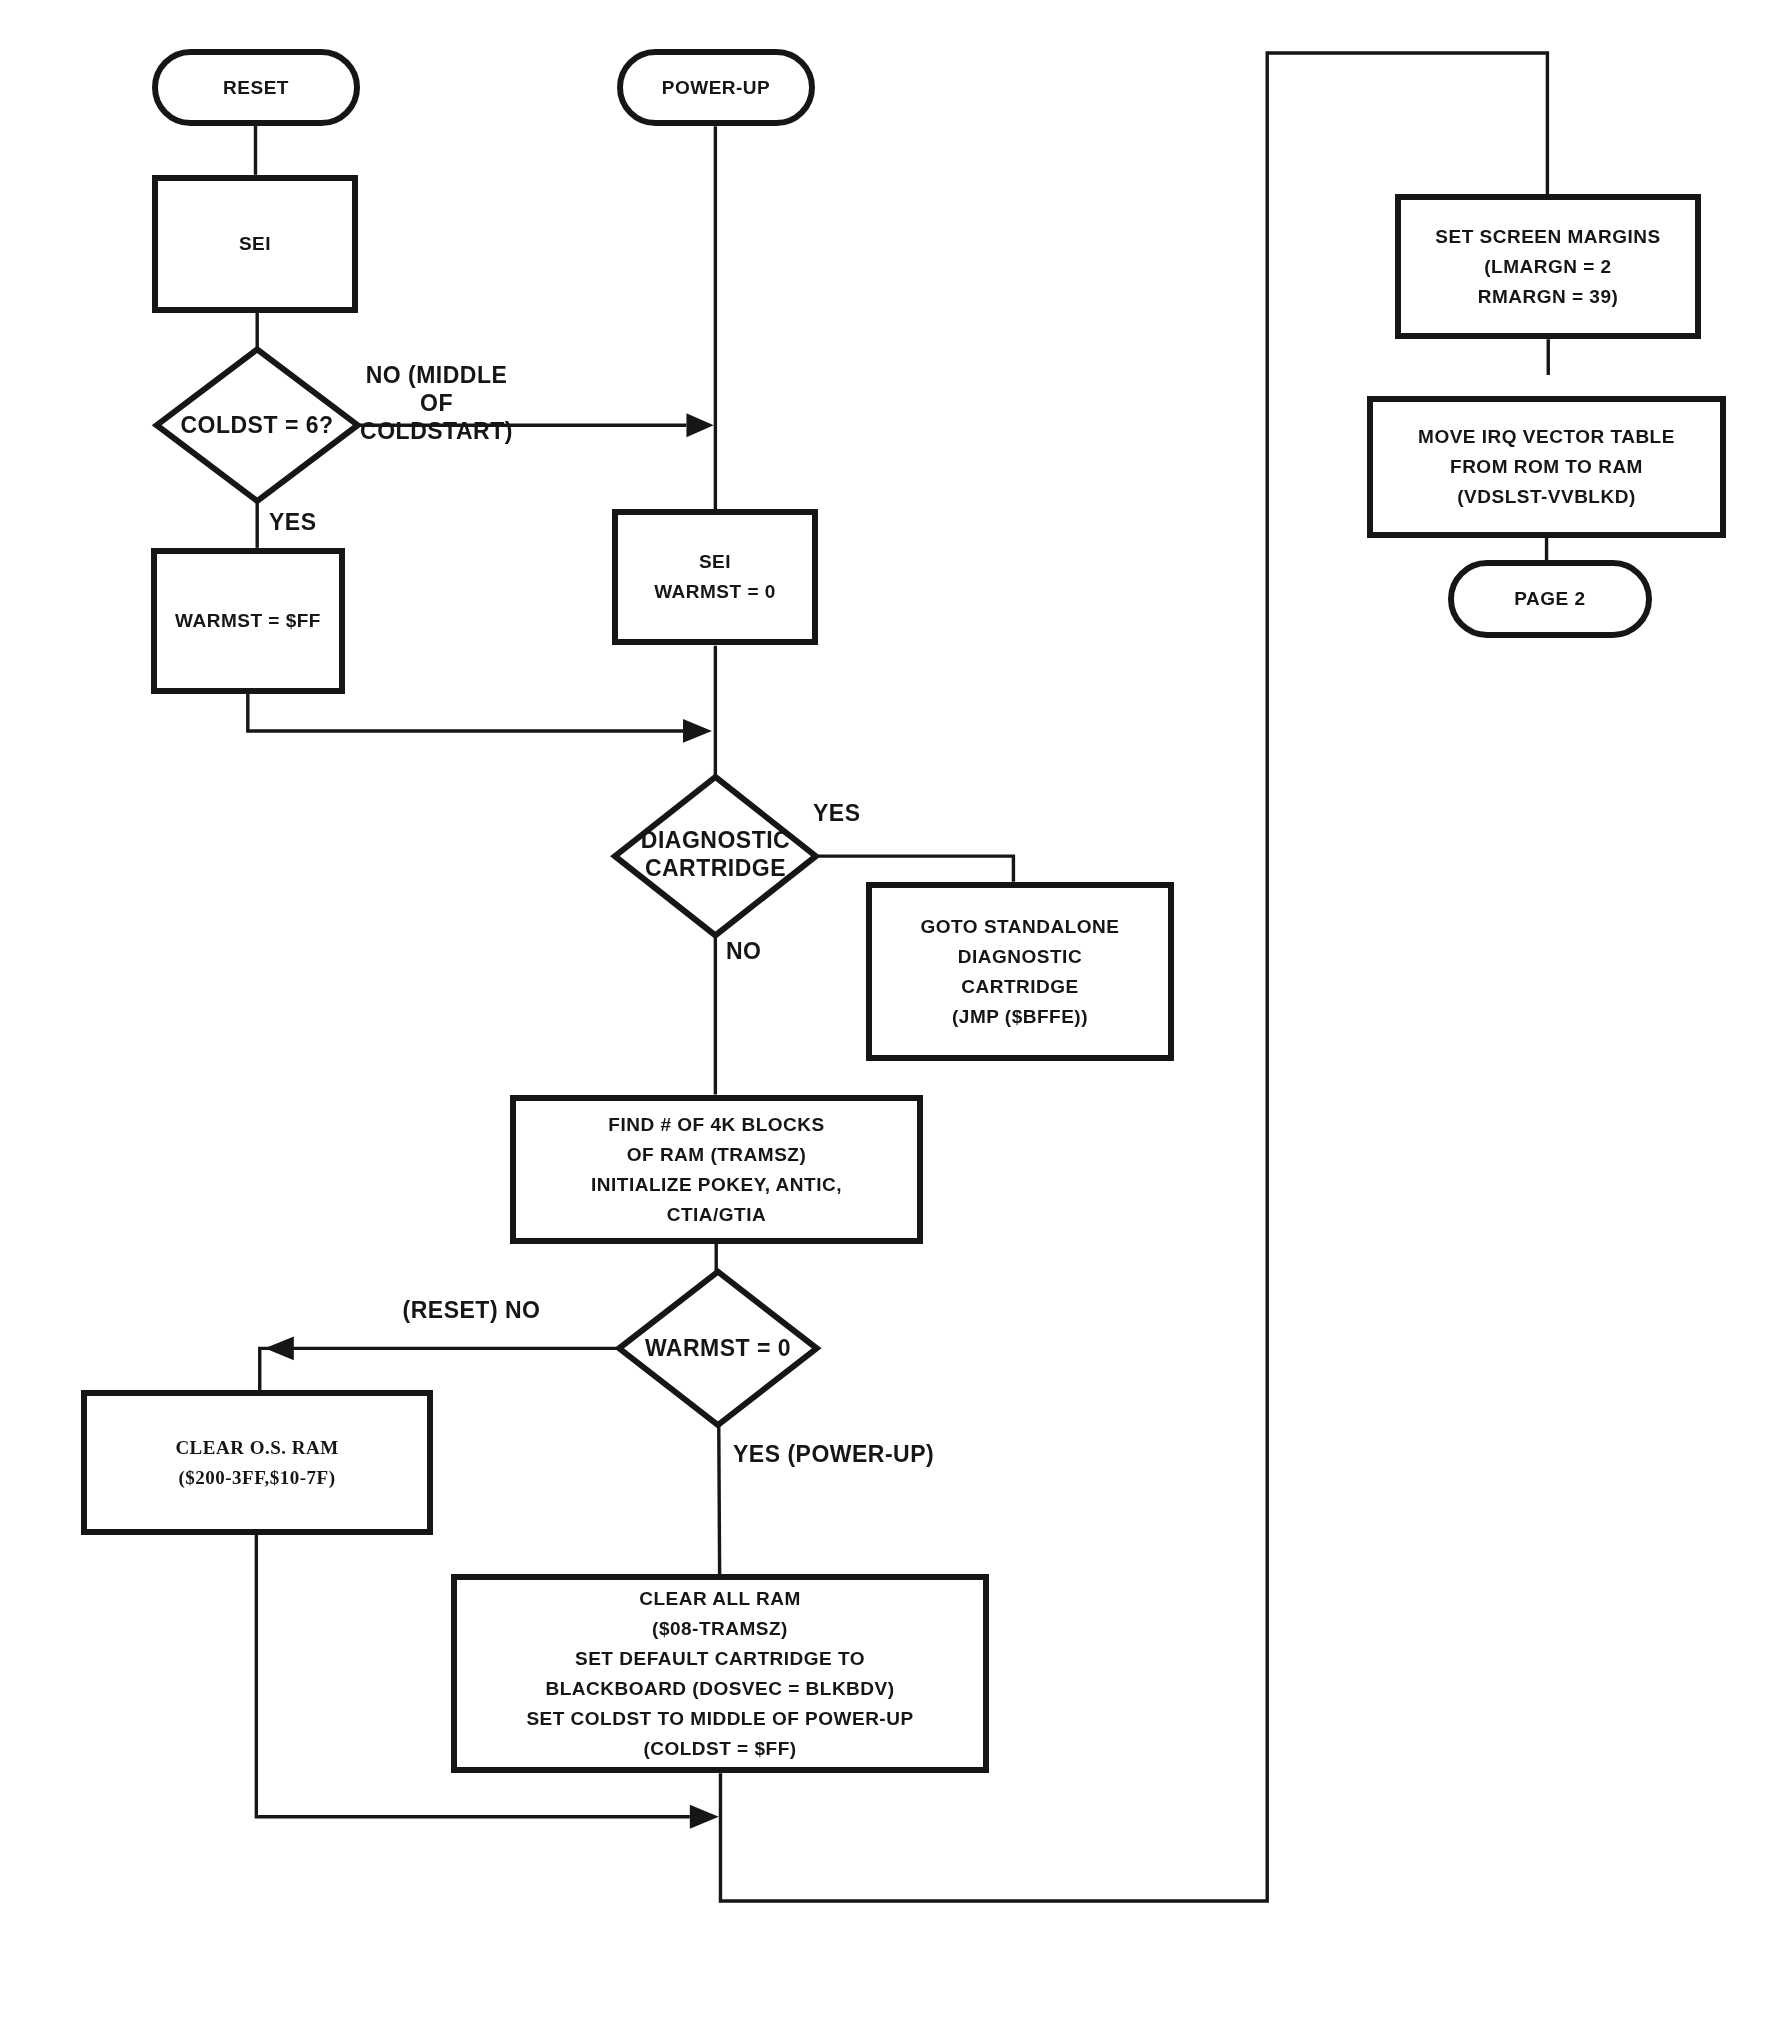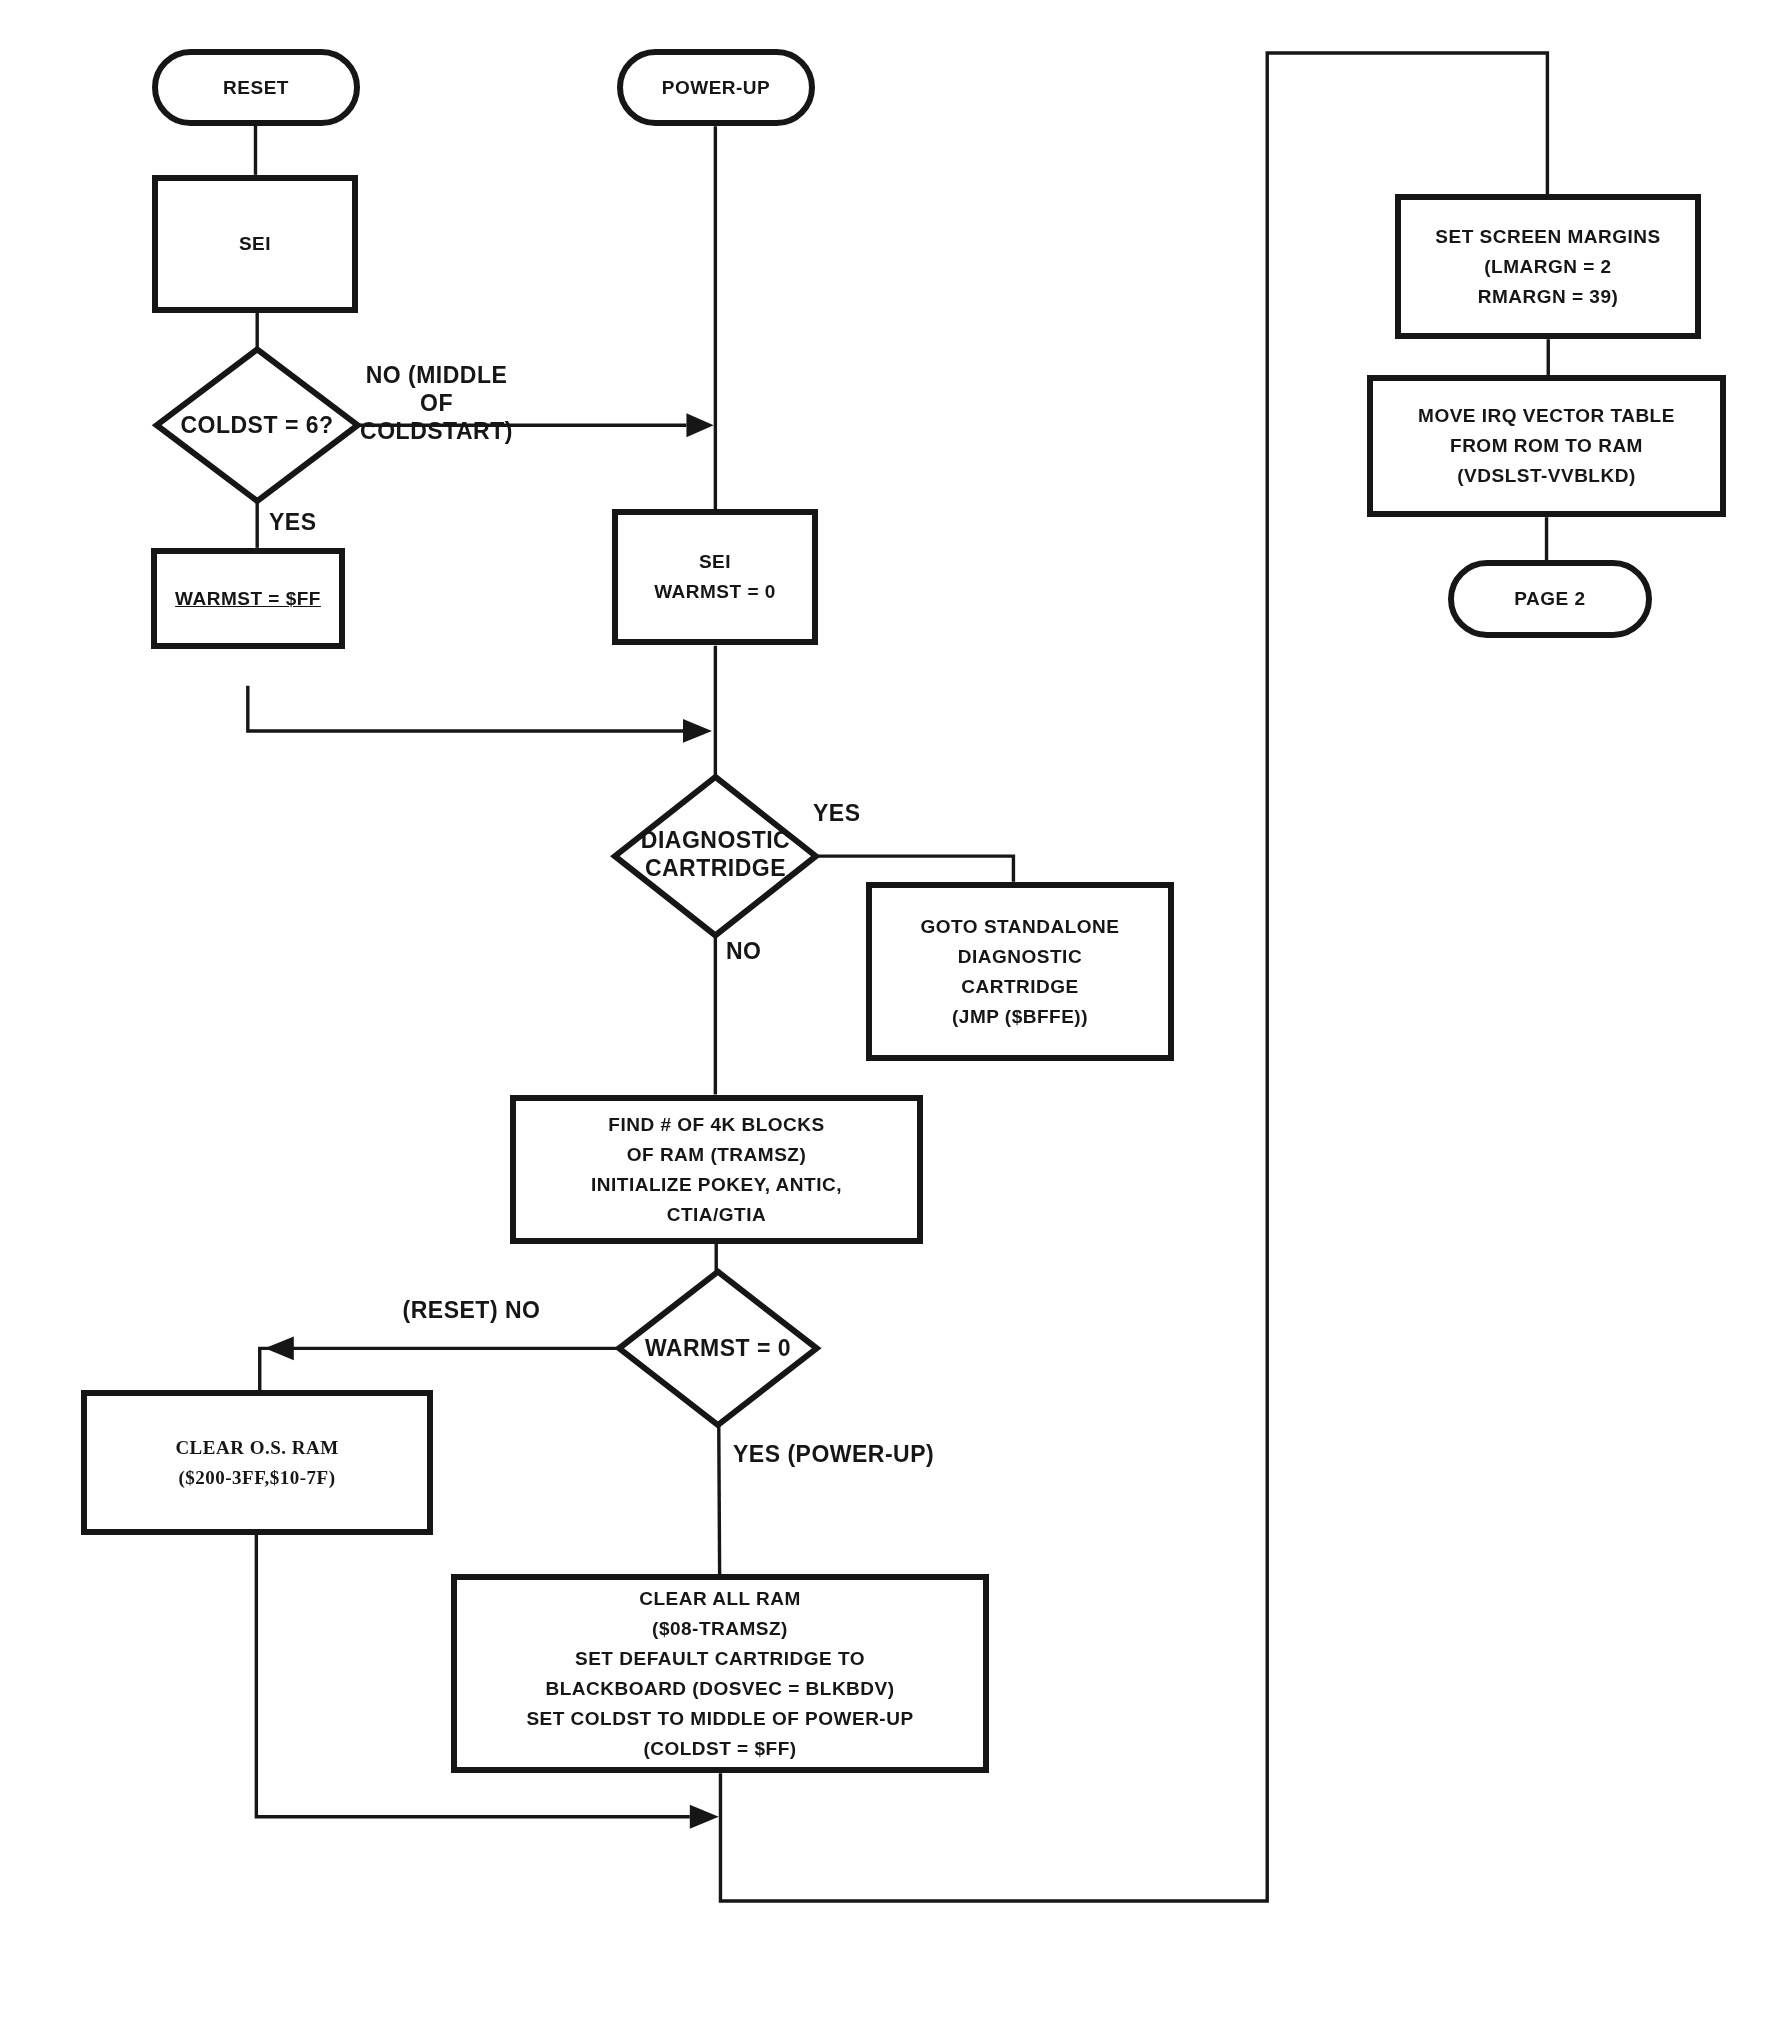--- a/index.html
+++ b/index.html
@@ -92,21 +92,21 @@
 
     <polygon class="shape" points="302,410 420,499 302,588 184,499"></polygon>
     <polygon class="shape" points="840,912 958,1005 840,1098 722,1005"></polygon>
     <polygon class="shape" points="843,1493 959,1583 843,1673 727,1583"></polygon>
   </svg>
 
   <div class="node terminator" style="left:152px; top:49px; width:208px; height:77px;">RESET</div>
 
   <div class="node" style="left:152px; top:175px; width:206px; height:138px;">SEI</div>
 
-  <div class="node" style="left:151px; top:548px; width:194px; height:101px;text-decoration:underline;">WARMST = $FF</div>
+  <div class="node" style="left:151px; top:548px; width:194px; height:146px;">WARMST = $FF</div>
 
   <div class="node terminator" style="left:617px; top:49px; width:198px; height:77px;">POWER-UP</div>
 
   <div class="node" style="left:612px; top:509px; width:206px; height:136px;">SEI
 WARMST = 0</div>
 
   <div class="node" style="left:866px; top:882px; width:308px; height:179px;">GOTO STANDALONE
 DIAGNOSTIC
 CARTRIDGE
 (JMP ($BFFE))</div>
@@ -123,21 +123,21 @@
 ($08-TRAMSZ)
 SET DEFAULT CARTRIDGE TO
 BLACKBOARD (DOSVEC = BLKBDV)
 SET COLDST TO MIDDLE OF POWER-UP
 (COLDST = $FF)</div>
 
   <div class="node" style="left:1395px; top:194px; width:306px; height:145px;">SET SCREEN MARGINS
 (LMARGN = 2
 RMARGN = 39)</div>
 
-  <div class="node" style="left:1367px; top:375px; width:359px; height:142px;">MOVE IRQ VECTOR TABLE
+  <div class="node" style="left:1367px; top:396px; width:359px; height:142px;">MOVE IRQ VECTOR TABLE
 FROM ROM TO RAM
 (VDSLST-VVBLKD)</div>
 
   <div class="node terminator" style="left:1448px; top:560px; width:204px; height:78px;">PAGE 2</div>
 
   <div class="lbl" style="left:155px; top:411px; width:204px;">COLDST = 6?</div>
   <div class="lbl" style="left:615px; top:826px; width:201px;">DIAGNOSTIC
 CARTRIDGE</div>
   <div class="lbl" style="left:616px; top:1334px; width:204px;">WARMST = 0</div>
 

